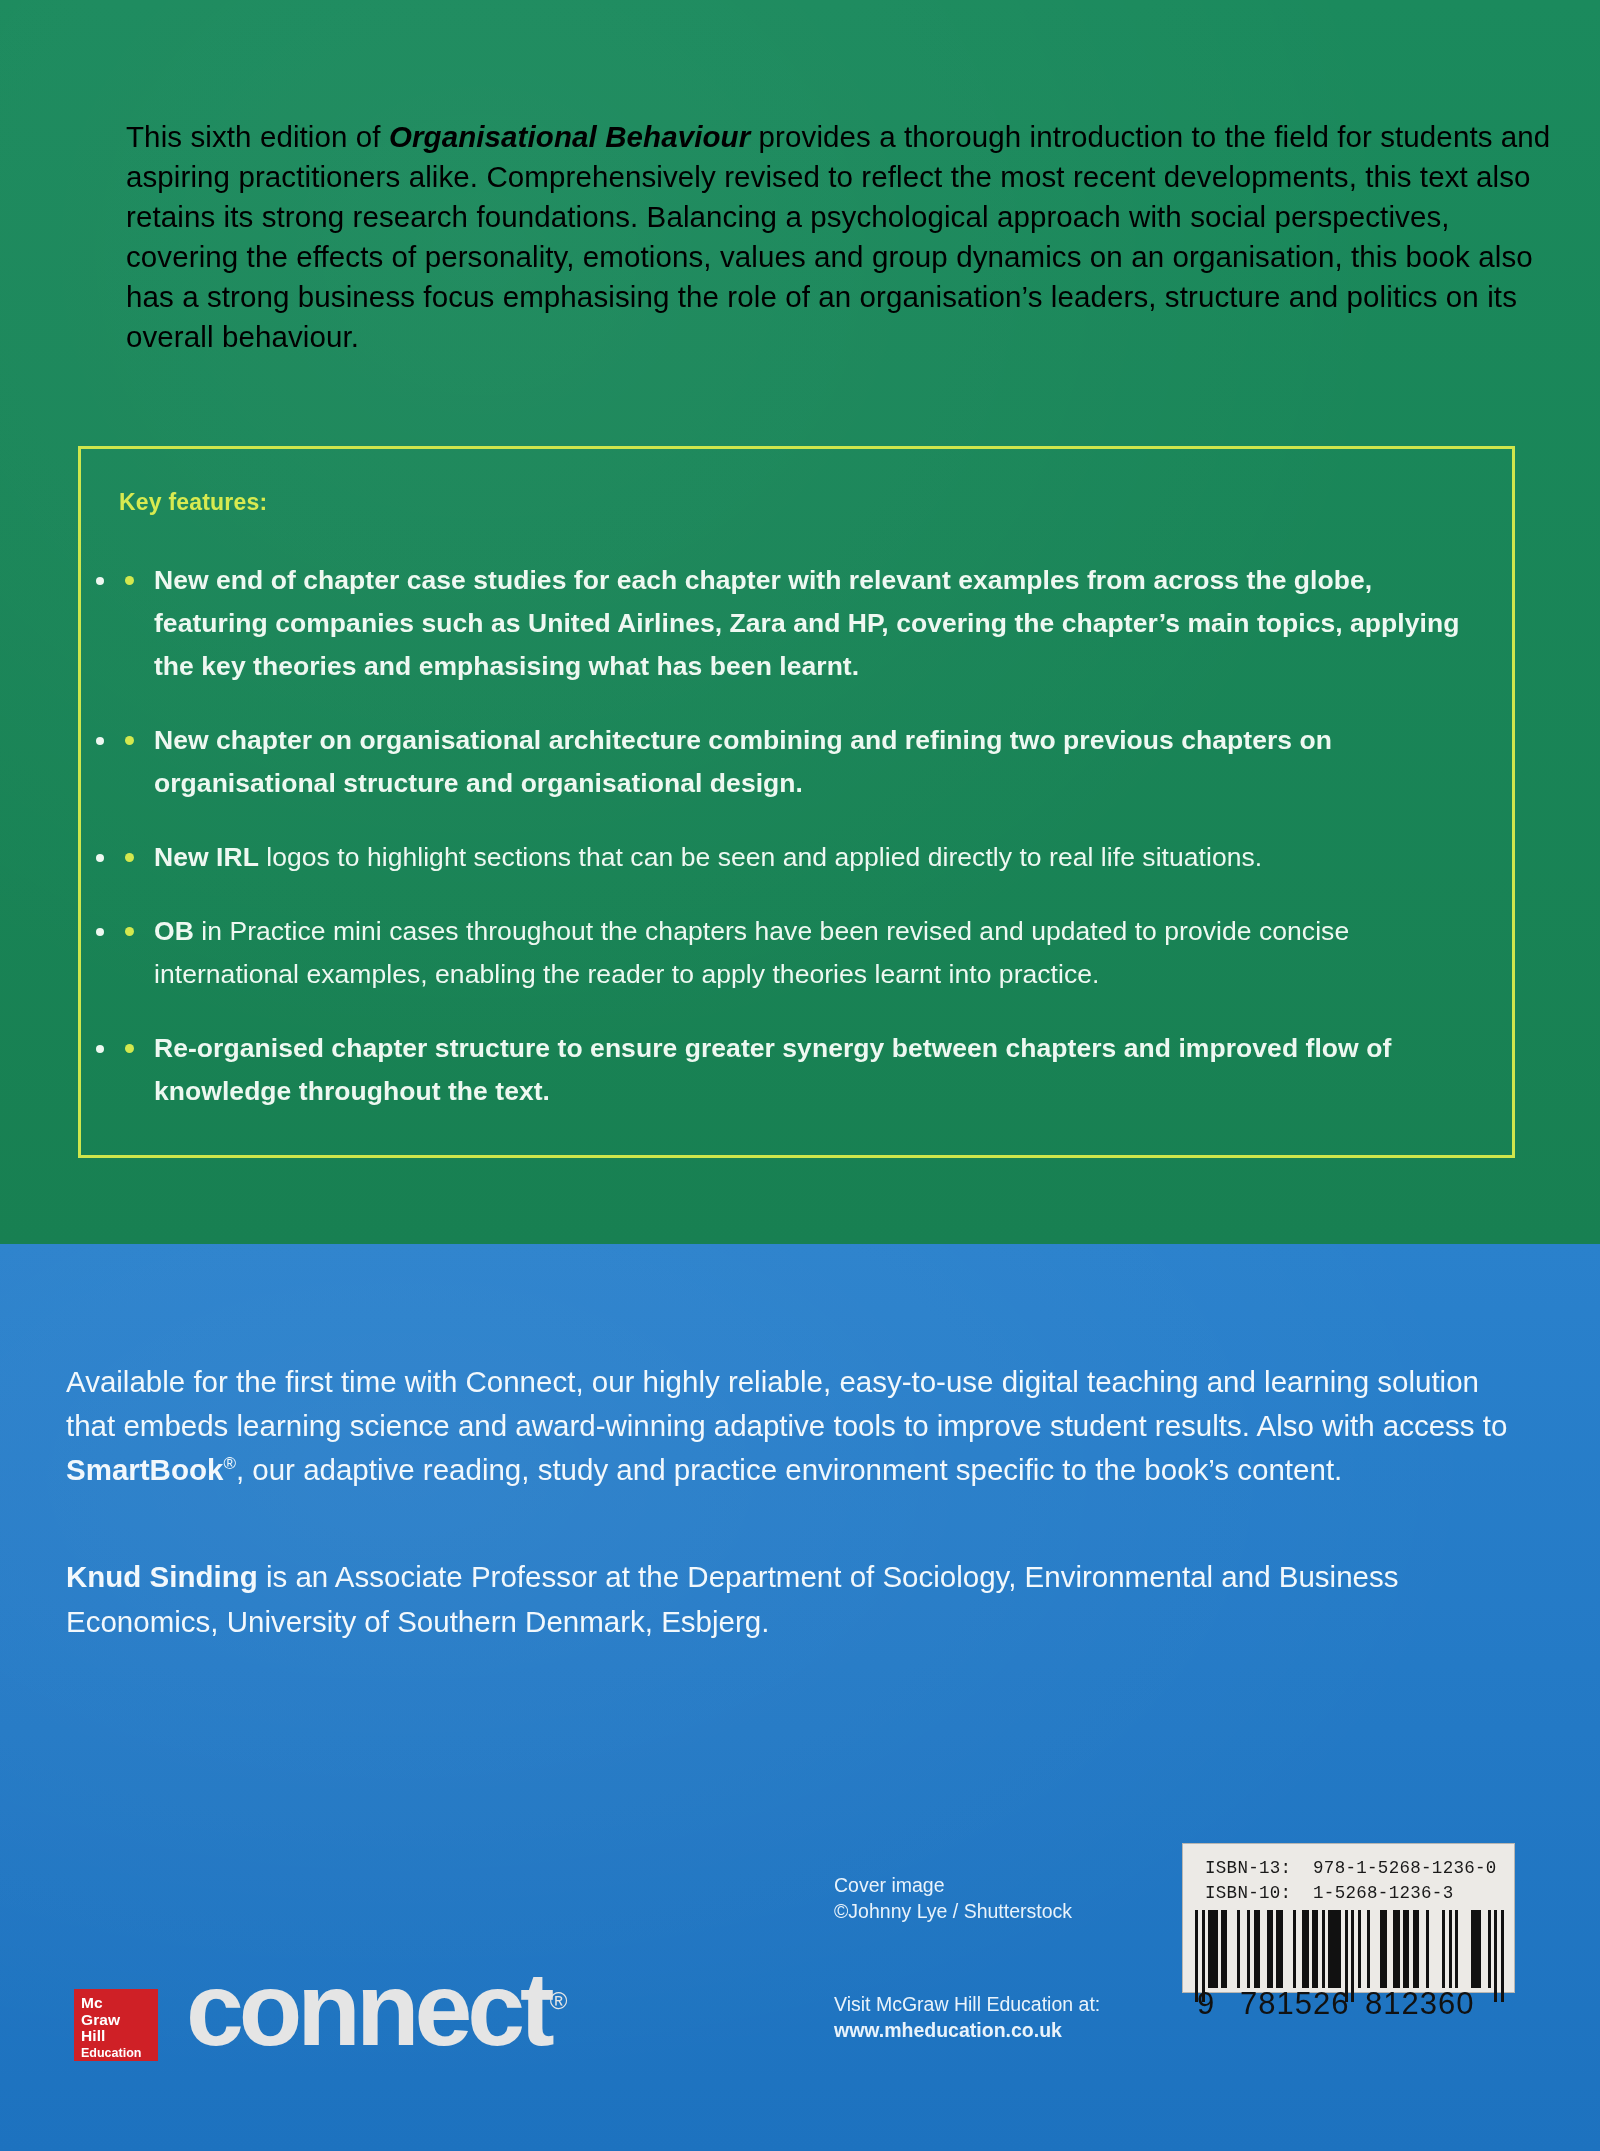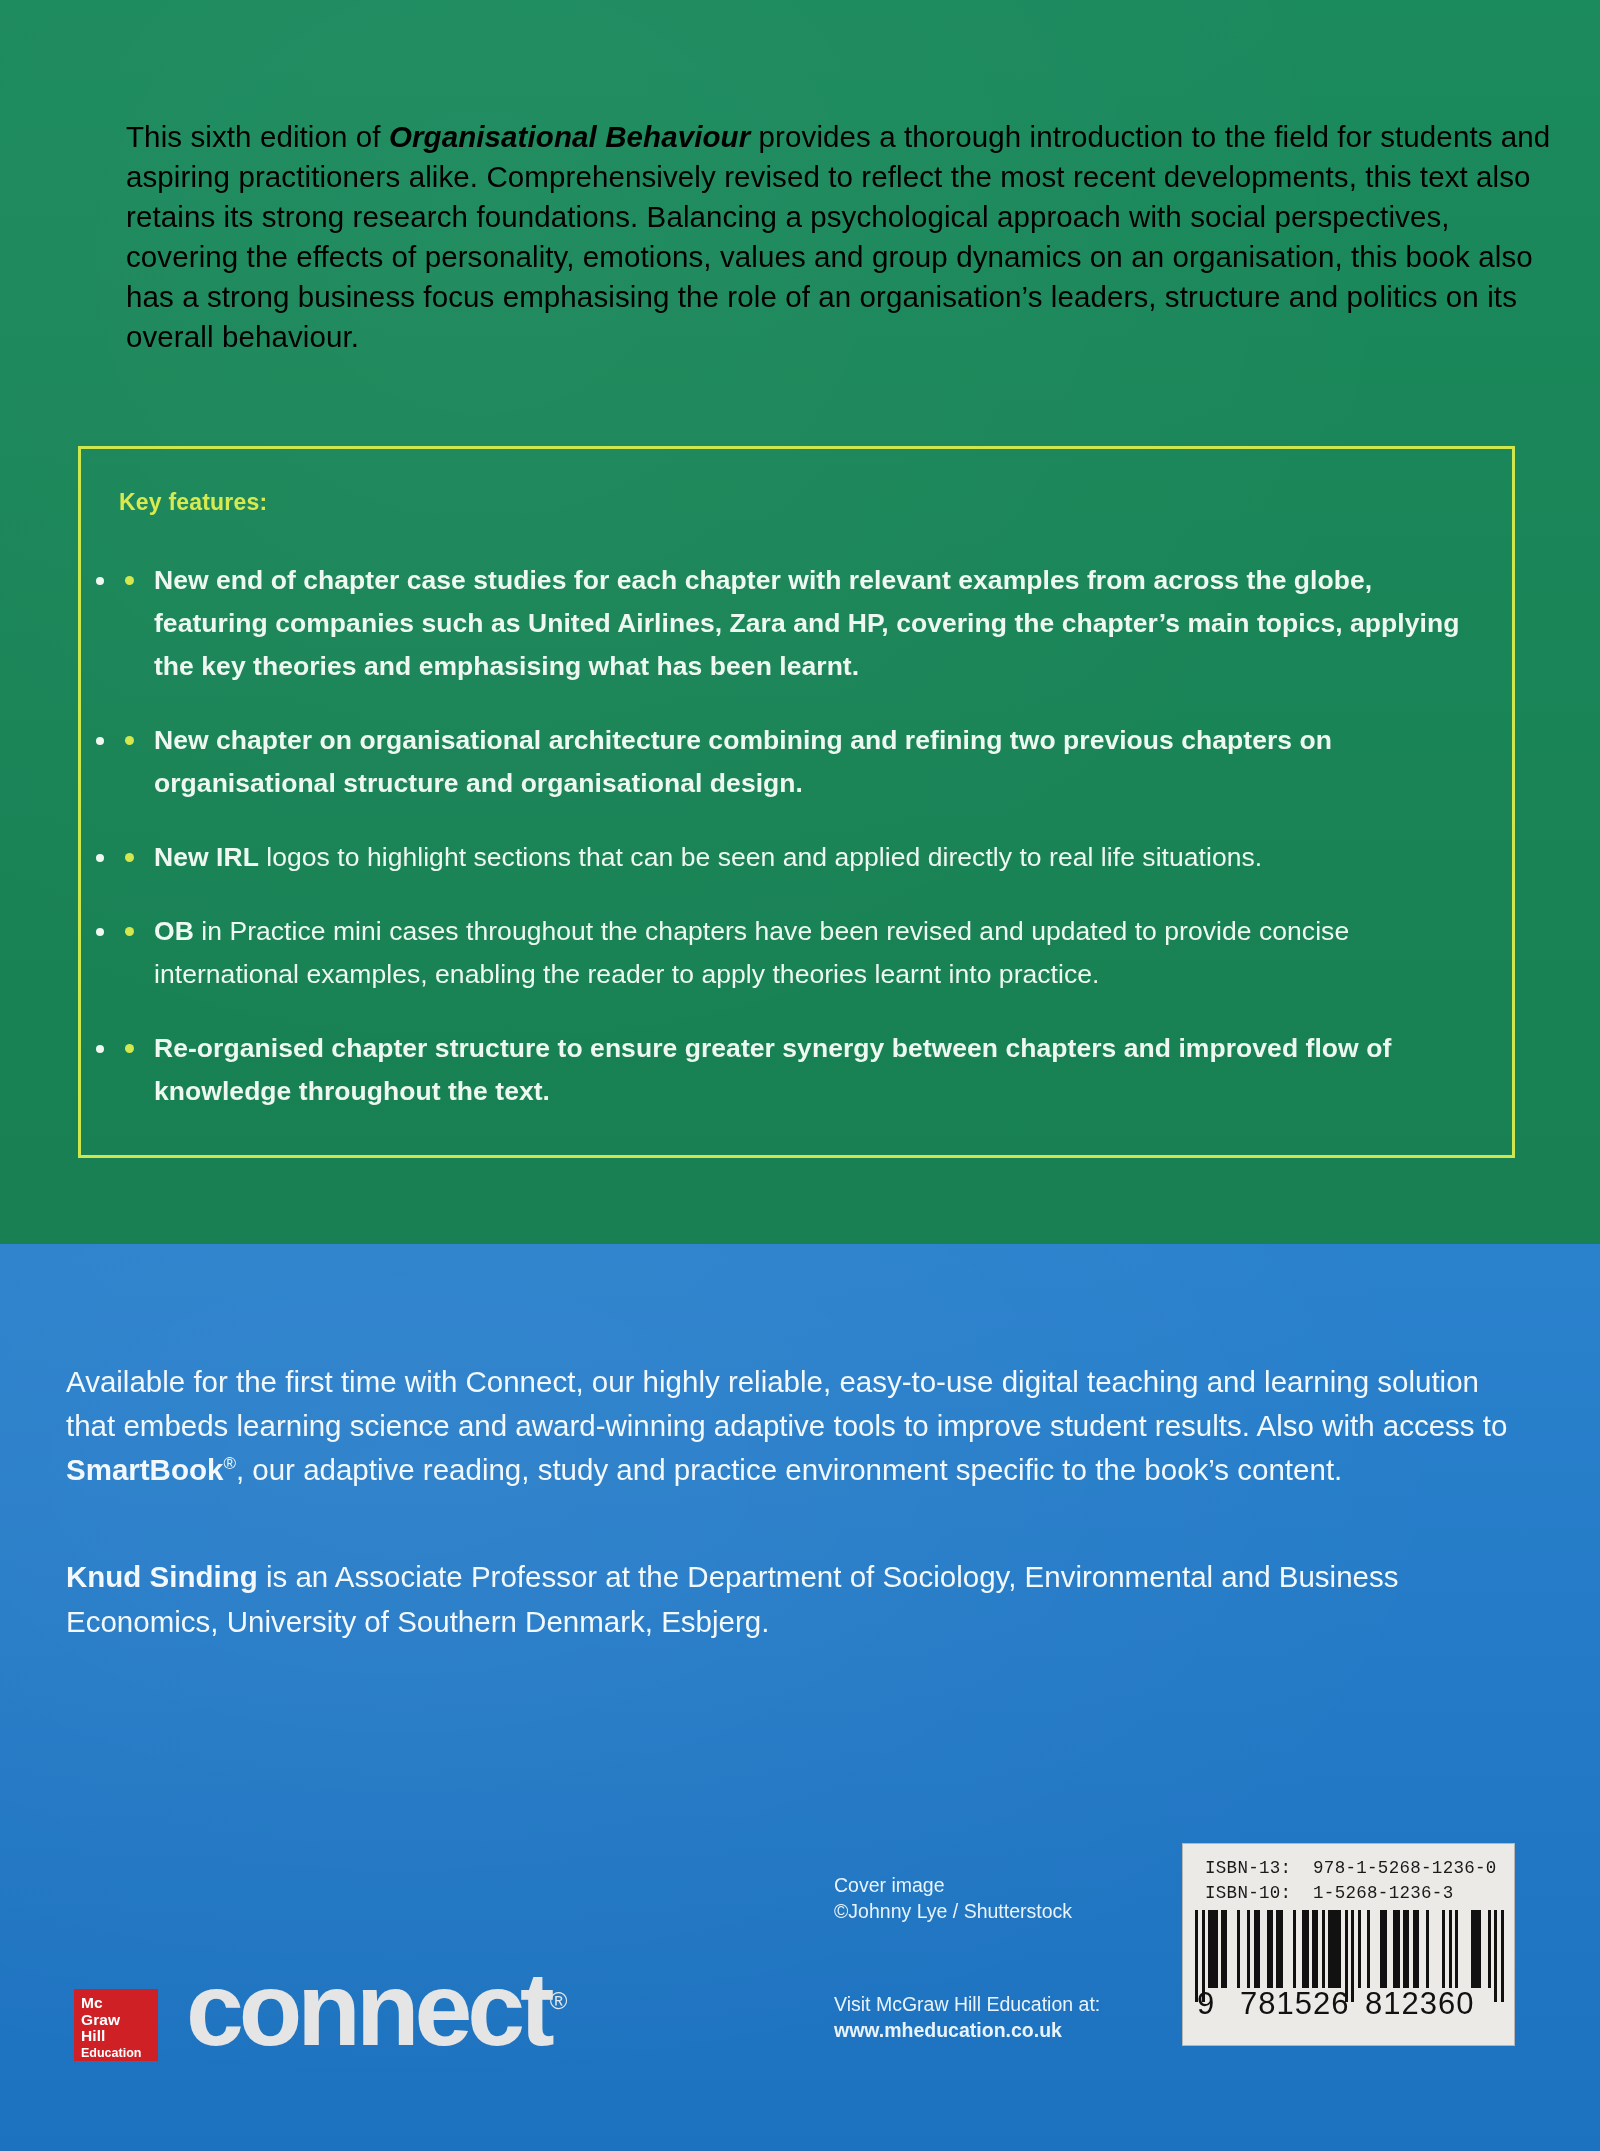--- a/index.html
+++ b/index.html
@@ -170,21 +170,21 @@
   .visit-block .url {
     font-weight: bold;
   }
 
   
   .isbn-card {
     position: absolute;
     left: 1182px;
     top: 1843px;
     width: 333px;
-    height: 203px;
+    height: 150px;
     background: #eceae6;
     border: 1px solid #b8b6b2;
   }
 
   .isbn-lines {
     position: absolute;
     left: 22px;
     top: 12px;
     font-family: "Liberation Mono", monospace;
     font-size: 17.5px;

